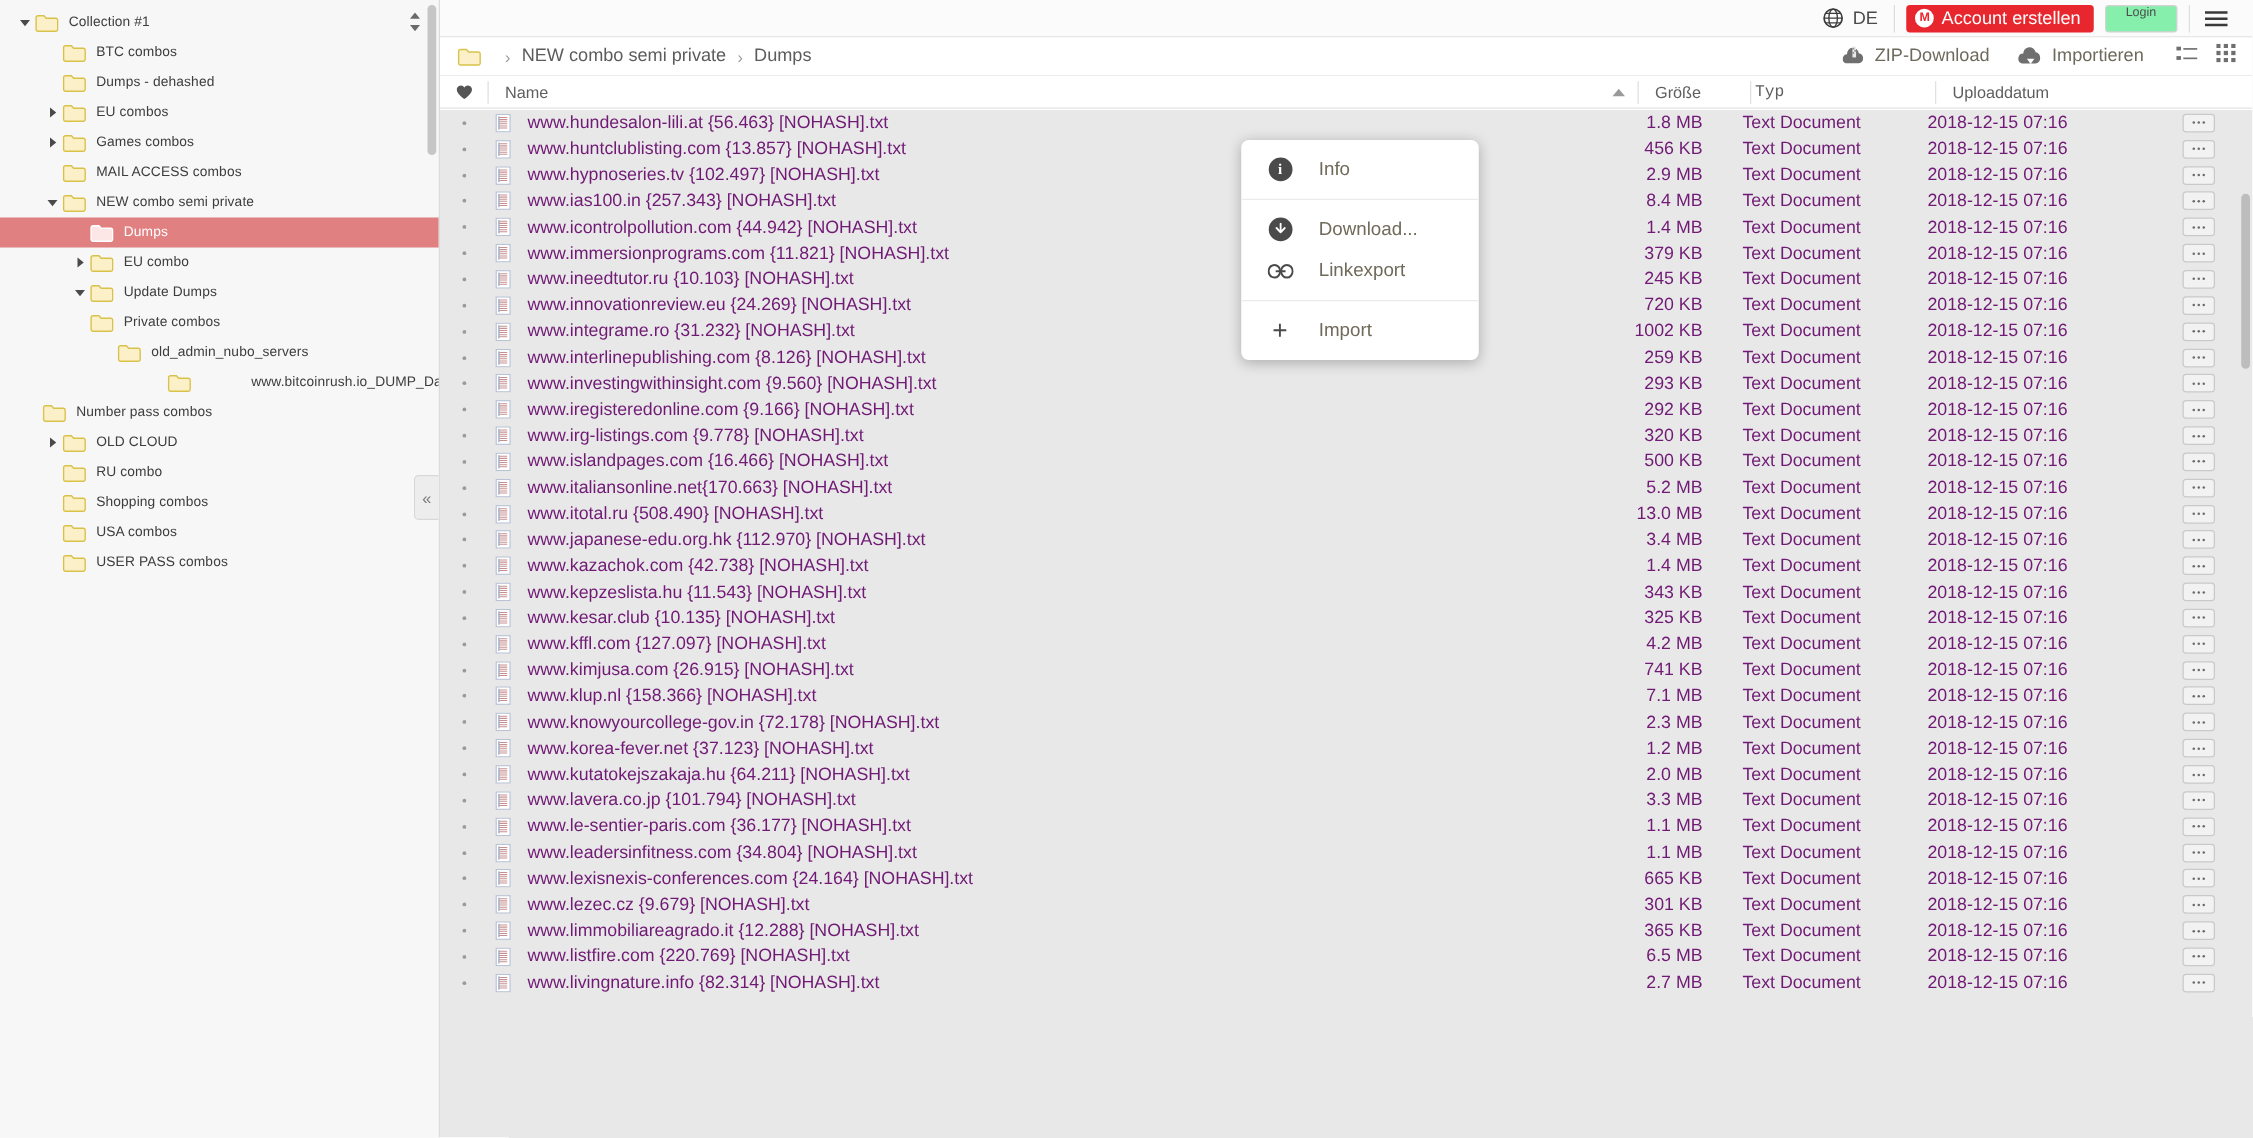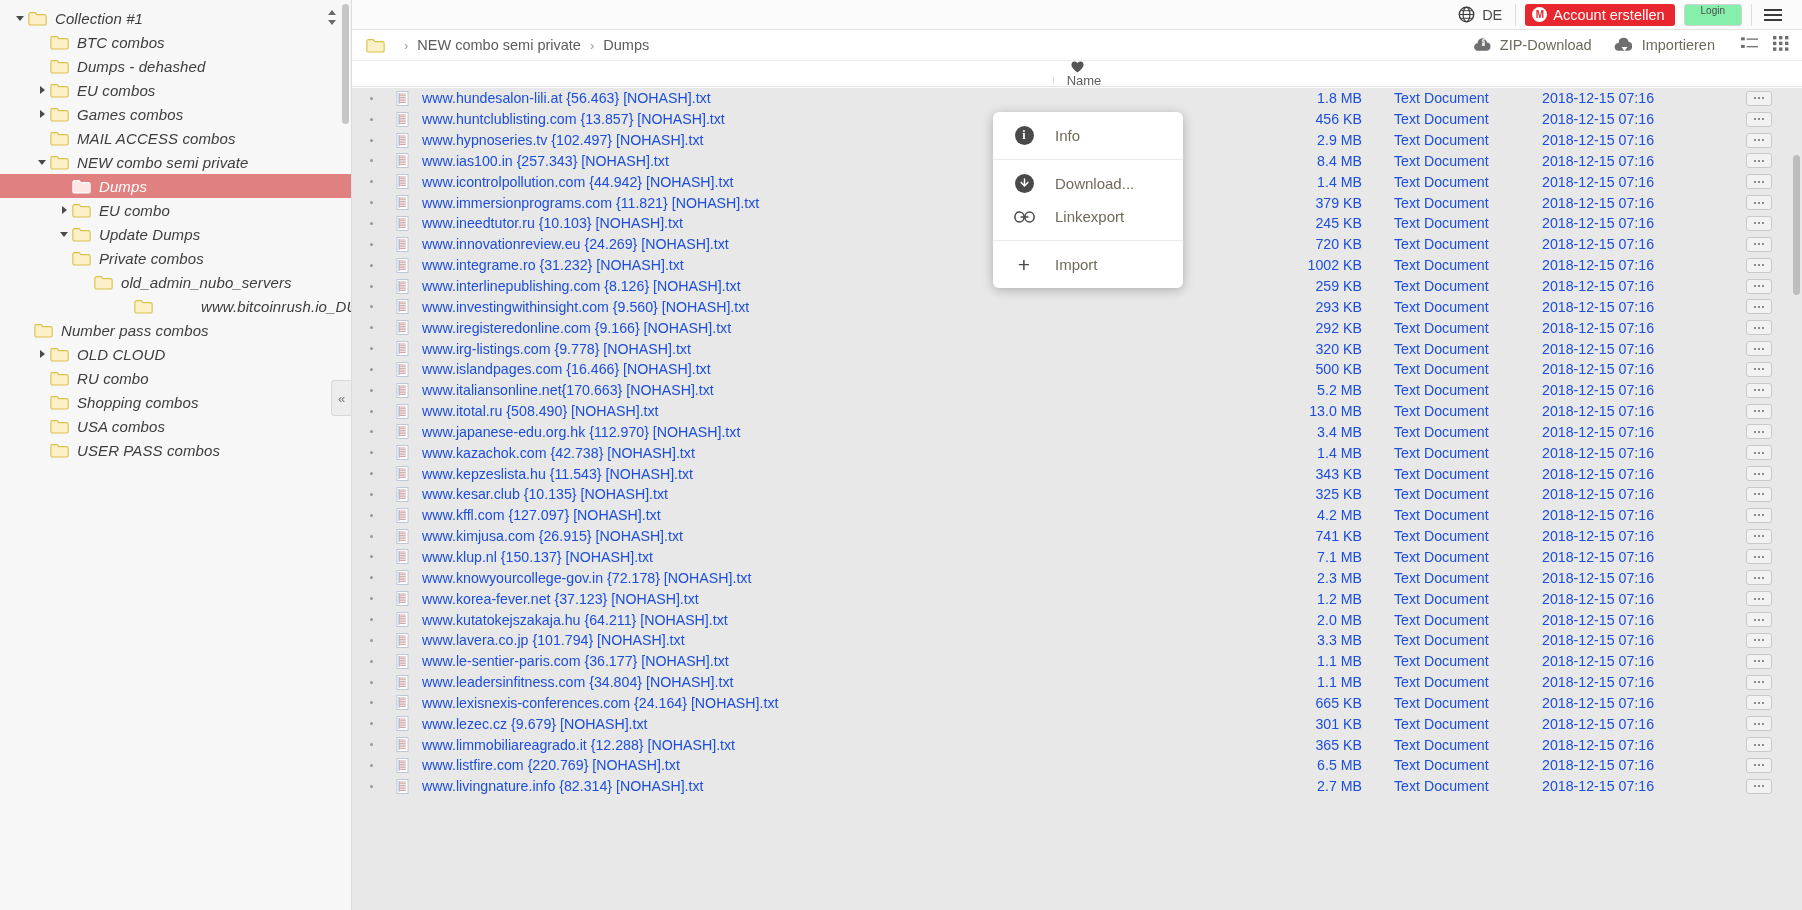--- a/index.html
+++ b/index.html
@@ -52,21 +52,21 @@
     border-left: 4px solid transparent;
     border-right: 4px solid transparent;
   }
   .folder-ico {
     width: 19px; height: 15px;
     flex: 0 0 19px;
     margin-right: 8px;
     position: relative;
   }
   .folder-ico svg { display:block; }
-  .tree-label { font-size: 15px; letter-spacing: 0.1px; font-style: italic; }
+  .tree-label { font-size: 11px; letter-spacing: 0.1px; }
 
   
   #collapse-handle {
     position: absolute;
     right: 0px; top: 380px;
     width: 20px; height: 36px;
     background: #ededed;
     border: 1px solid #d8d8d8;
     border-right: none;
     border-radius: 4px 0 0 4px;
@@ -155,21 +155,20 @@
   .view-icons { display:flex; align-items:center; gap:15px; margin-left: 26px; }
 
   
   #colhead {
     height: 26px;
     display: flex; align-items: center;
     background: #fff;
     border-bottom: 1px solid #e4e4e4;
     font-size: 13px; color: #5e5e5e;
     position: relative;
-    flex-direction: column;
   }
   .ch { display:flex; align-items:center; height: 26px; position: relative; }
   .ch-divider { position:absolute; left:0; top:4px; bottom:4px; width:1px; background:#e0e0e0; }
   .ch-fav { width: 38px; justify-content:center; }
   .ch-name { flex: 1 1 auto; padding-left: 14px; }
   .ch-size { width: 90px; padding-left: 14px; }
   .ch-type { width: 148px; padding-left: 4px; font-family: Liberation Mono, monospace; }
   .ch-date { width: 168px; padding-left: 14px; }
   .ch-act  { width: 86px; }
   .sort-arrow {
@@ -184,21 +183,21 @@
   #filelist {
     position: absolute;
     top: 88px; left: 0; right: 0; bottom: 0;
     background: #e8e8e8;
     overflow: hidden;
   }
   .frow {
     height: 20.85px;
     display: flex; align-items: center;
     font-size: 14.2px;
-    color: #1d4ed8;
+    color: #701a75;
     cursor: default;
     white-space: nowrap;
   }
   .c-fav { width: 38px; display:flex; align-items:center; justify-content:center; }
   .dot { width:3px;height:3px;border-radius:50%;background:#9a9a9a; display:block; }
   .c-icon { width: 24px; display:flex; align-items:center; justify-content:flex-start; padding-left: 6px;}
   .c-name { flex: 1 1 auto; padding-left: 8px; overflow:hidden; text-overflow: ellipsis;}
   .c-size { width: 104px; text-align: right; padding-right: 30px; }
   .c-type { width: 148px; padding-left: 2px; }
   .c-date { width: 176px; padding-left: 2px; }
@@ -1253,21 +1252,21 @@
                 <line x1="3" y1="3.2" x2="10" y2="3.2"></line>
                 <line x1="3" y1="5" x2="10" y2="5"></line>
                 <line x1="3" y1="6.8" x2="10" y2="6.8"></line>
                 <line x1="3" y1="8.6" x2="10" y2="8.6"></line>
                 <line x1="3" y1="10.4" x2="10" y2="10.4"></line>
                 <line x1="3" y1="12.2" x2="10" y2="12.2"></line>
               </g>
               <rect x="2.3" y="2.2" width="1.2" height="11.4" fill="#9fb0cd"></rect>
             </svg>
           </span>
-          <span class="c-name">www.klup.nl {150.137} [NOHASH].txt</span>
+          <span class="c-name">www.klup.nl {158.366} [NOHASH].txt</span>
           <span class="c-size">7.1 MB</span>
           <span class="c-type">Text Document</span>
           <span class="c-date">2018-12-15 07:16</span>
           <span class="c-act">
             <span class="dots-btn">
               <i></i>
               <i></i>
               <i></i>
             </span>
           </span>

